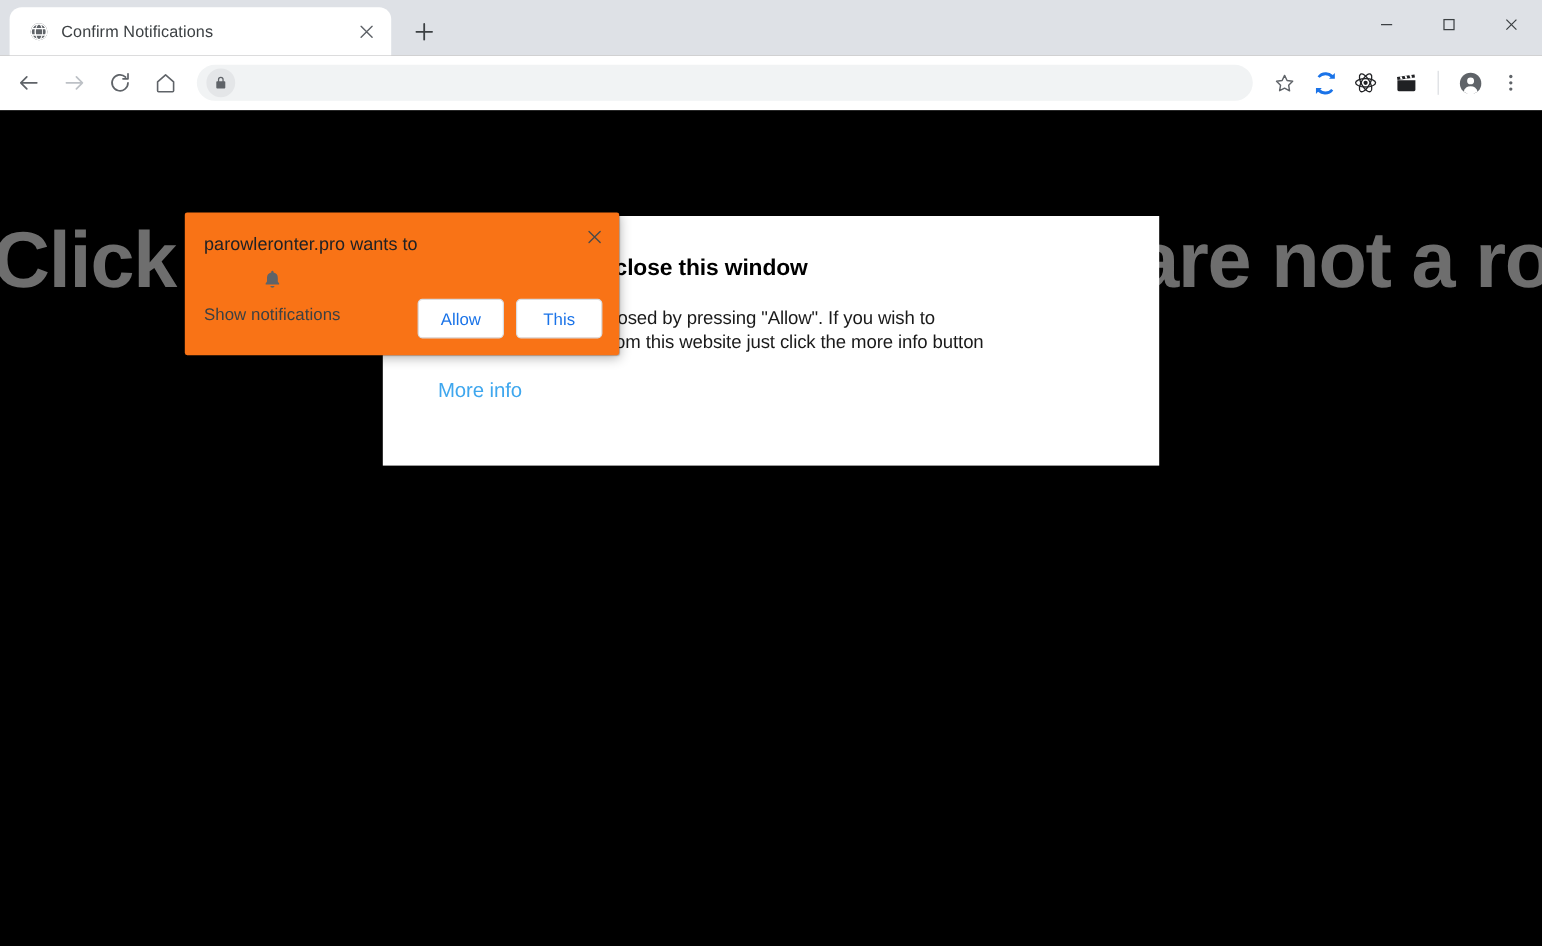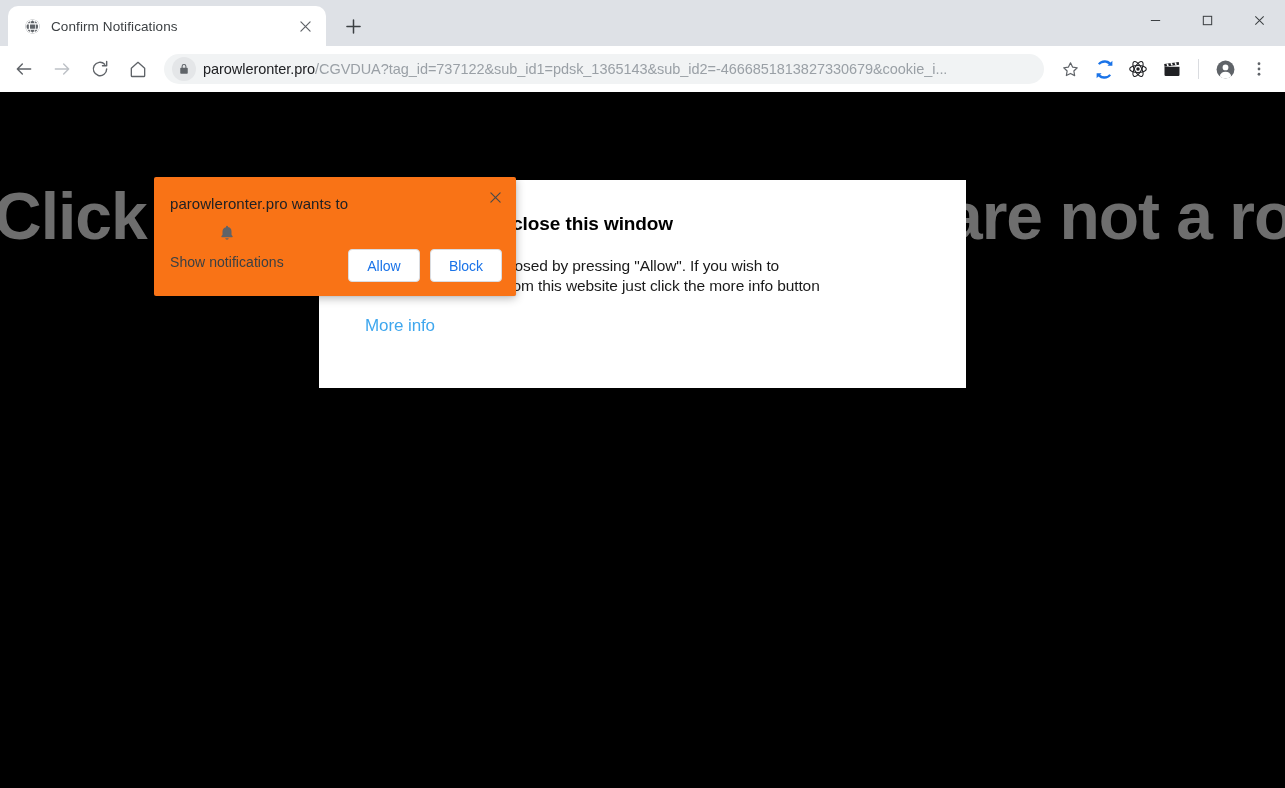--- a/index.html
+++ b/index.html
@@ -344,21 +344,20 @@
           <path d="M4 11l8-7 8 7v9a1 1 0 01-1 1H5a1 1 0 01-1-1v-9z" fill="none" stroke="currentColor" stroke-width="1.6" stroke-linejoin="round"></path>
         </svg>
     </div>
 
     <div class="omnibox">
       <span class="lock-pill">
         <svg width="12" height="12" viewBox="0 0 16 16" fill="#5f6368">
           <path d="M8 1.2a3.2 3.2 0 00-3.2 3.2v1.8H4a1 1 0 00-1 1v6a1 1 0 001 1h8a1 1 0 001-1v-6a1 1 0 00-1-1h-.8V4.4A3.2 3.2 0 008 1.2zm0 1.4a1.8 1.8 0 011.8 1.8v1.8H6.2V4.4A1.8 1.8 0 018 2.6z"></path>
         </svg>
       </span>
-      <span class="url"><span class="host">parowleronter.pro</span><span>/CGVDUA?tag_id=737122&amp;sub_id1=pdsk_1365143&amp;sub_id2=-4666851813827330679&amp;cookie_i...</span></span>
     </div>
 
     <div class="tb-icon">
       <svg width="19" height="19" viewBox="0 0 24 24">
           <path d="M12 3.6l2.6 5.3 5.9.85-4.25 4.15 1 5.85L12 16.95 6.75 19.7l1-5.85L3.5 9.75l5.9-.85L12 3.6z" fill="none" stroke="currentColor" stroke-width="1.5" stroke-linejoin="round"></path>
         </svg>
     </div>
 
     <div class="tb-icon">
       <svg width="21" height="21" viewBox="0 0 24 24" fill="#1a73e8">
@@ -433,18 +432,18 @@
           <svg width="18" height="18" viewBox="0 0 24 24" fill="#5f6368">
             <path d="M12 2.2a1.3 1.3 0 00-1.3 1.3v.7A6 6 0 006 10v4.2l-1.5 2.2a.7.7 0 00.58 1.1h13.84a.7.7 0 00.58-1.1L18 14.2V10a6 6 0 00-4.7-5.85v-.7A1.3 1.3 0 0012 2.2z"></path>
             <path d="M9.6 19.1a2.45 2.45 0 004.8 0H9.6z"></path>
           </svg>
         </span>
         <span class="perm-row-label">Show notifications</span>
       </div>
 
       <div class="perm-actions">
         <button class="perm-btn">Allow</button>
-        <button class="perm-btn">Block</button>
+        <button class="perm-btn">This</button>
       </div>
     </div>
 
   </div>
 </div>
 
 </body></html>

